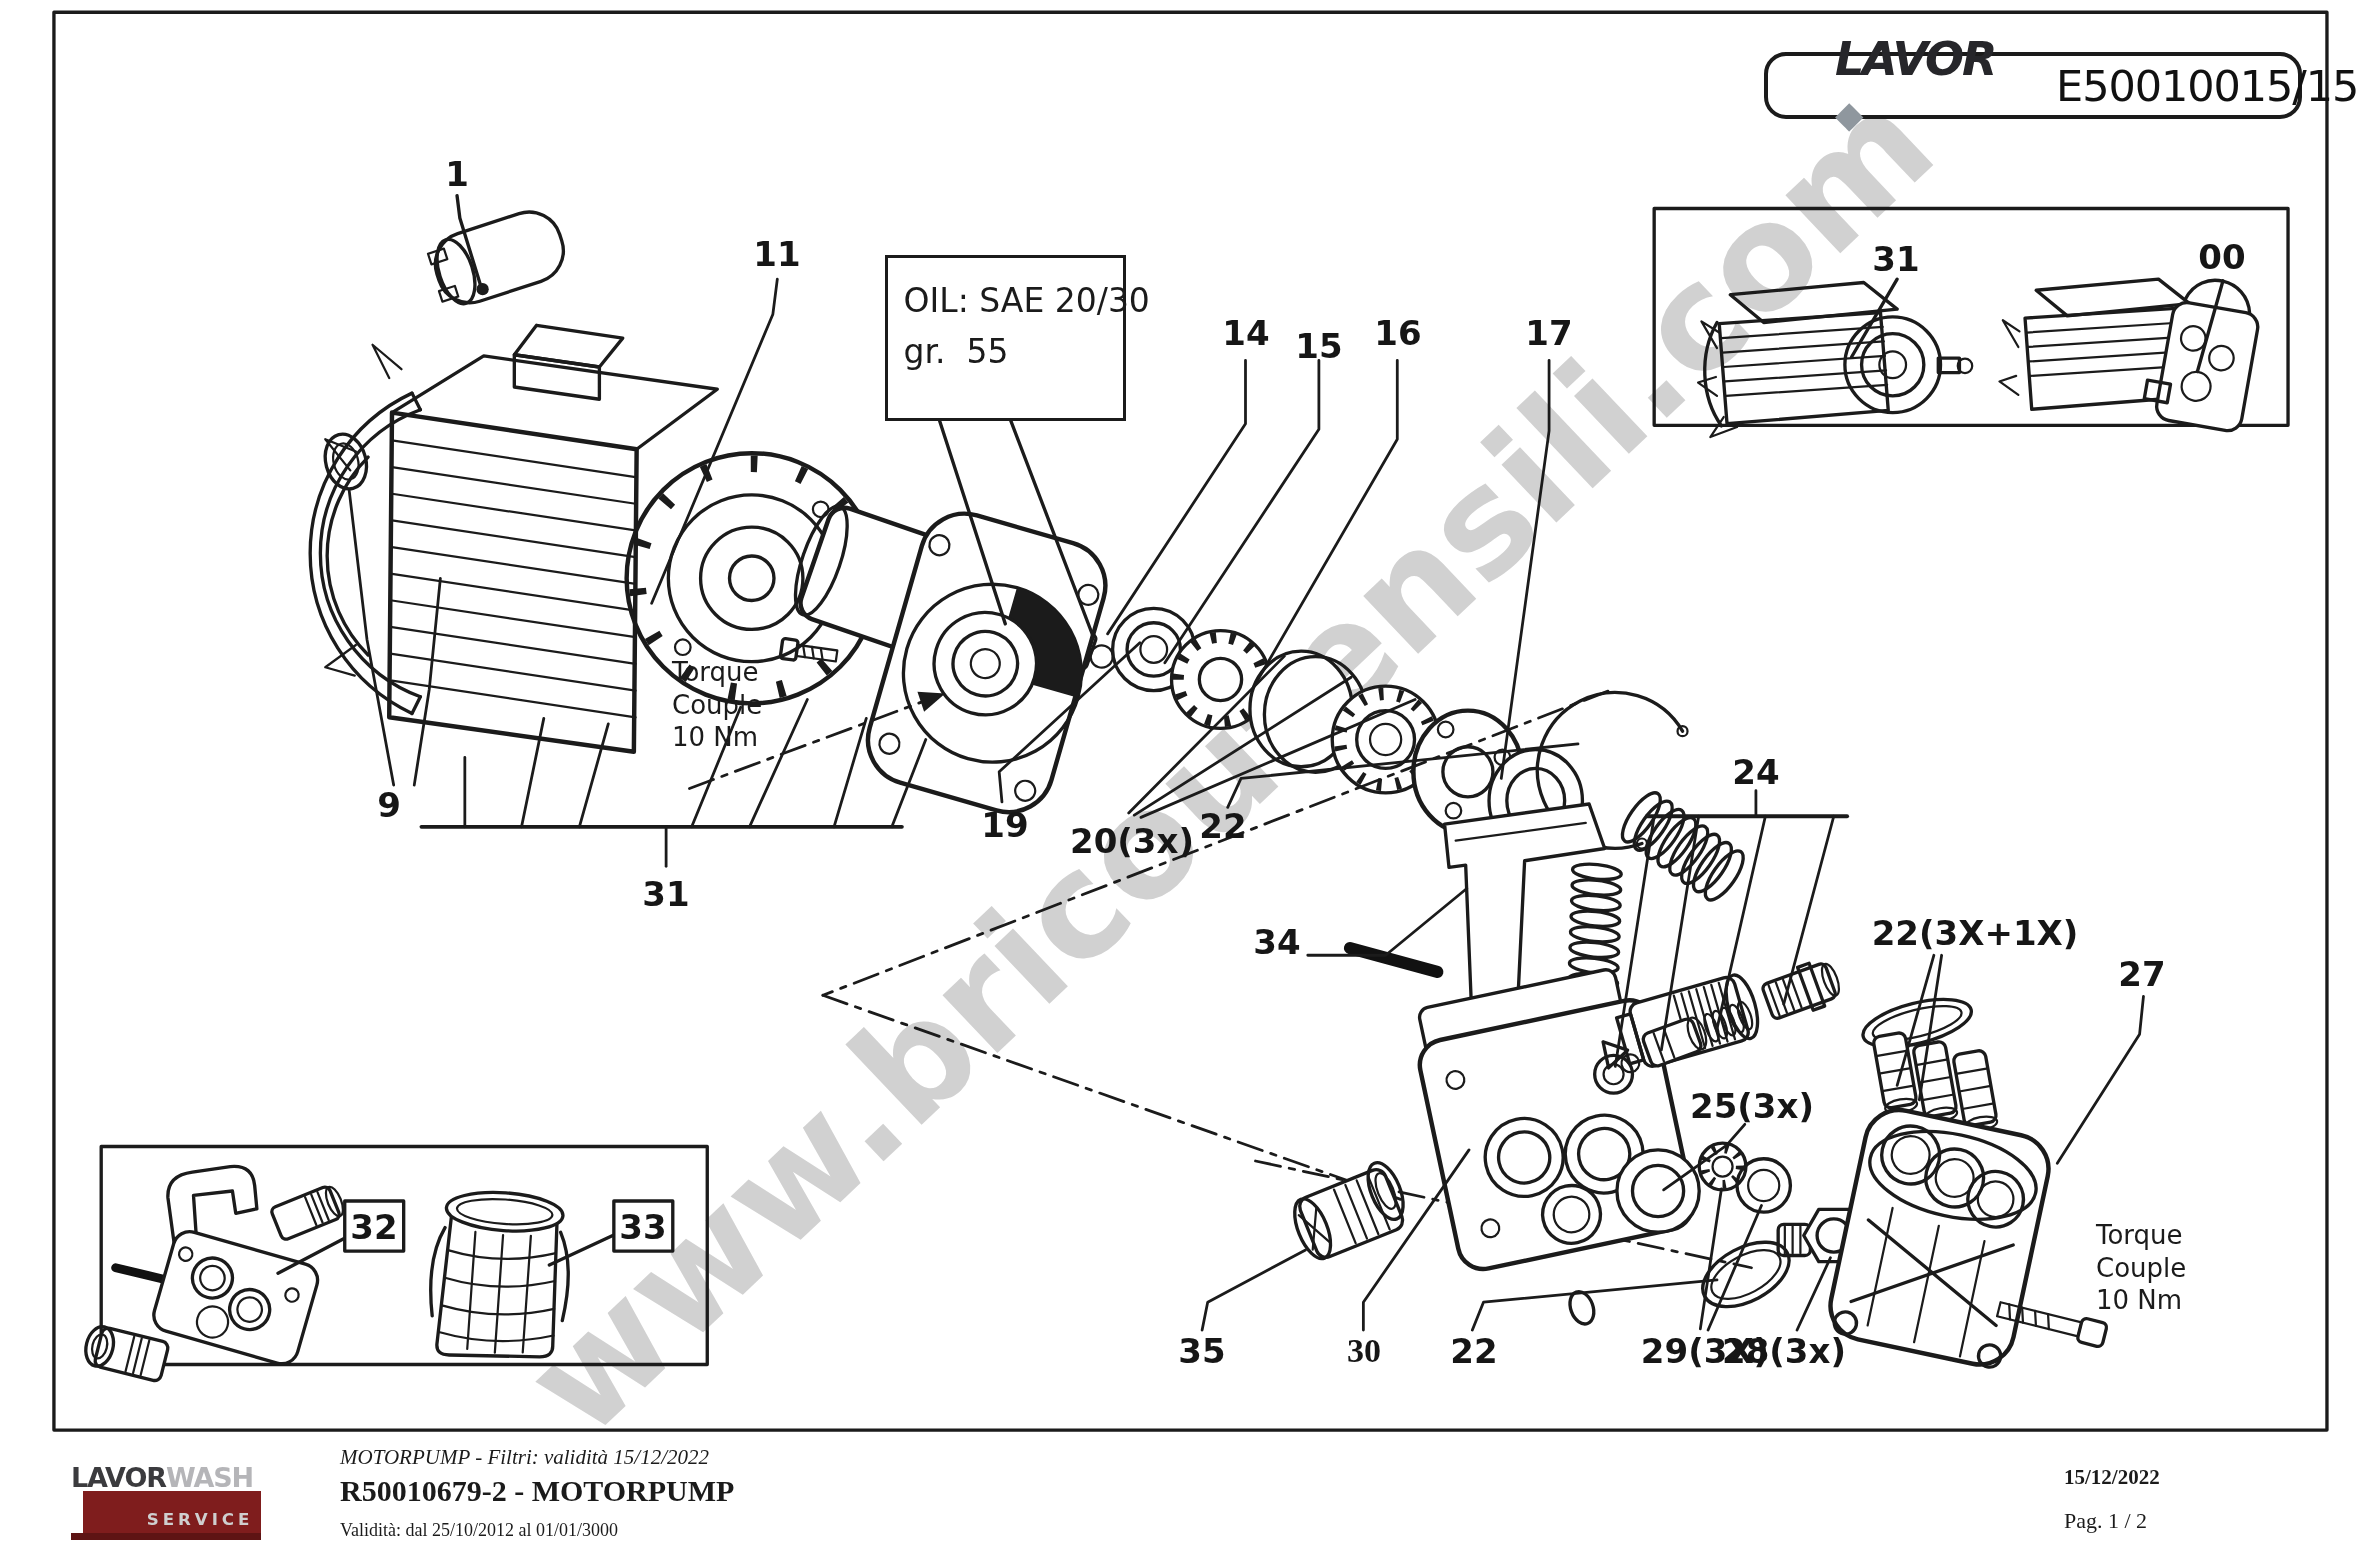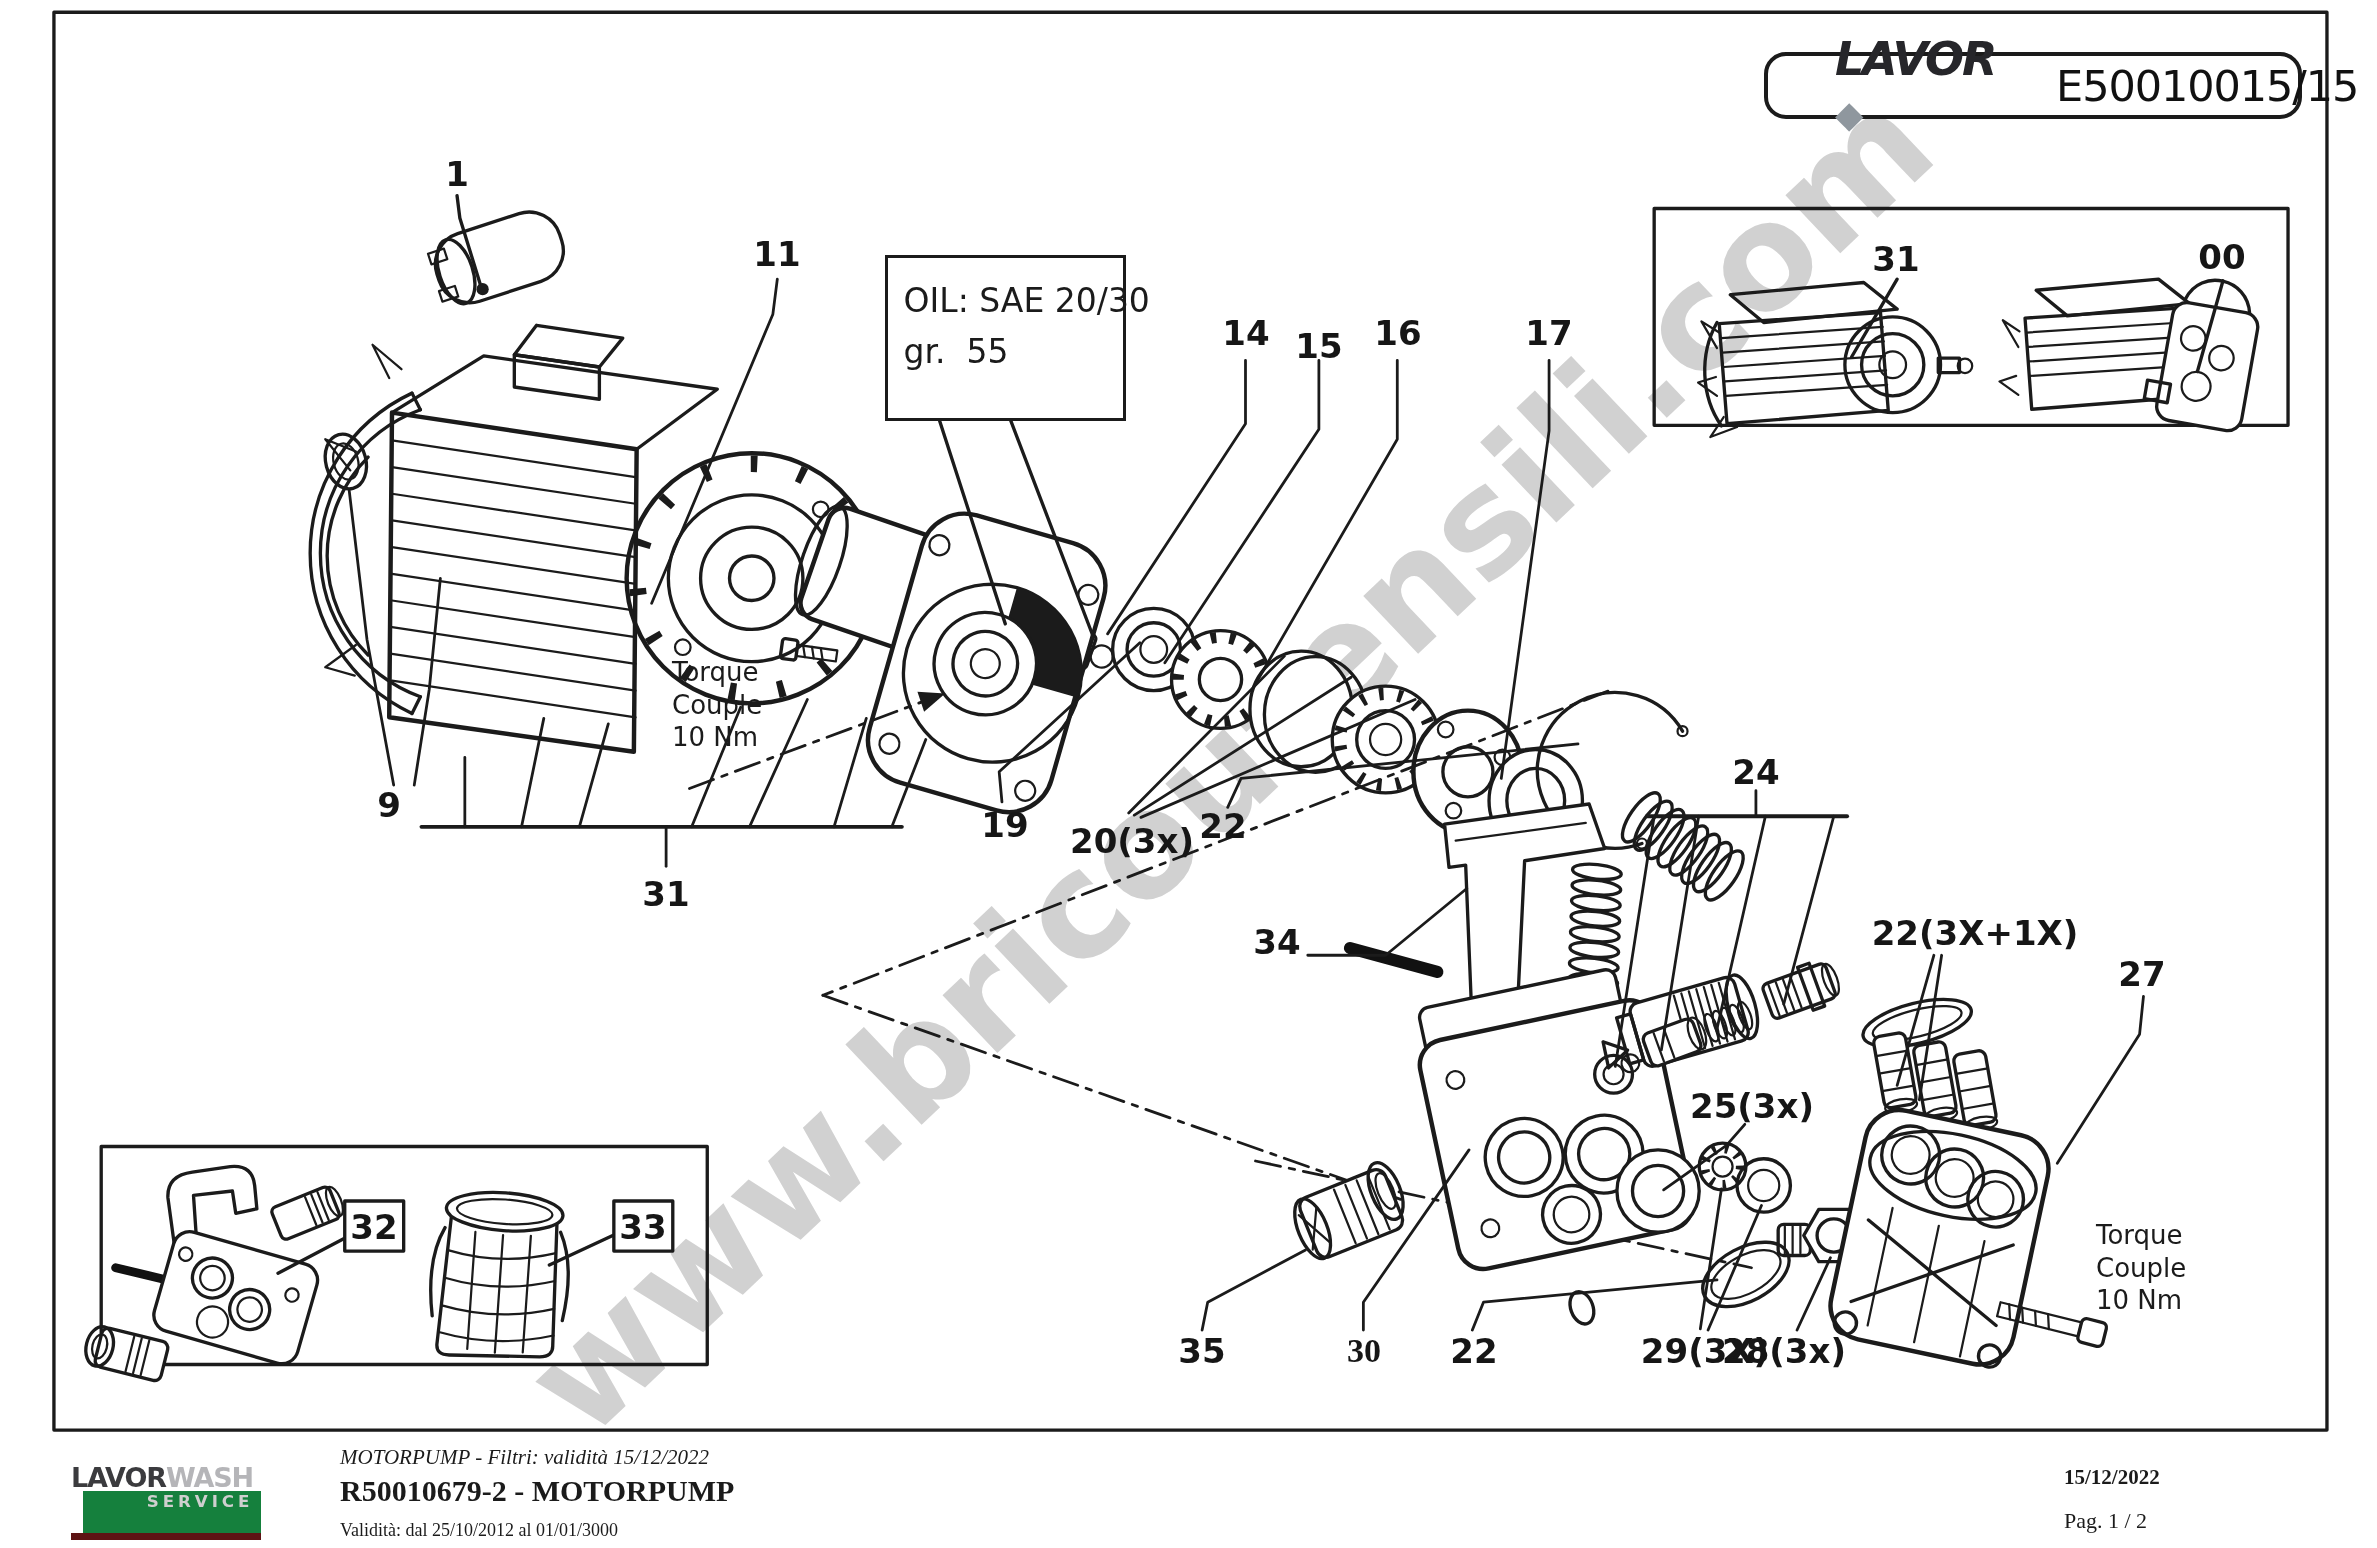--- a/index.html
+++ b/index.html
@@ -34,21 +34,21 @@
   .f-line1{position:absolute;left:340px;top:1445px;font-size:21px;font-style:italic;}
   .f-line2{position:absolute;left:340px;top:1474px;font-size:30px;font-weight:bold;}
   .f-line3{position:absolute;left:340px;top:1520px;font-size:18px;}
   .f-date{position:absolute;left:2064px;top:1465px;font-size:21px;font-weight:bold;}
   .f-page{position:absolute;left:2064px;top:1508px;font-size:22px;}
   .flogo{position:absolute;left:71px;top:1462px;width:190px;height:73px;}
   .flogo .toprow{height:29px;display:flex;align-items:flex-end;background:#fff;
                  font-size:27px;font-weight:900;letter-spacing:-1.1px;line-height:1;}
   .flogo .lw1{color:#3b3b3e;}
   .flogo .lw2{color:#b5b5b8;}
-  .flogo .redblk{height:38px;background:#15803d;display:flex;align-items:flex-start;
+  .flogo .redblk{height:38px;background:#7f1d1d;display:flex;align-items:flex-end;
                  justify-content:flex-end;padding:0 7.8px 4.4px 0;margin-left:12px;}
   .flogo .svc{color:#cfcfcf;font-size:16.7px;font-weight:bold;letter-spacing:3.9px;}
   .flogo .strip{height:6.7px;background:#5e1414;}
 </style>
 </head>
 <body>
 
 <svg width="2377" height="1548" viewBox="0 0 4275 2784">
 
   <g opacity="0.85">

